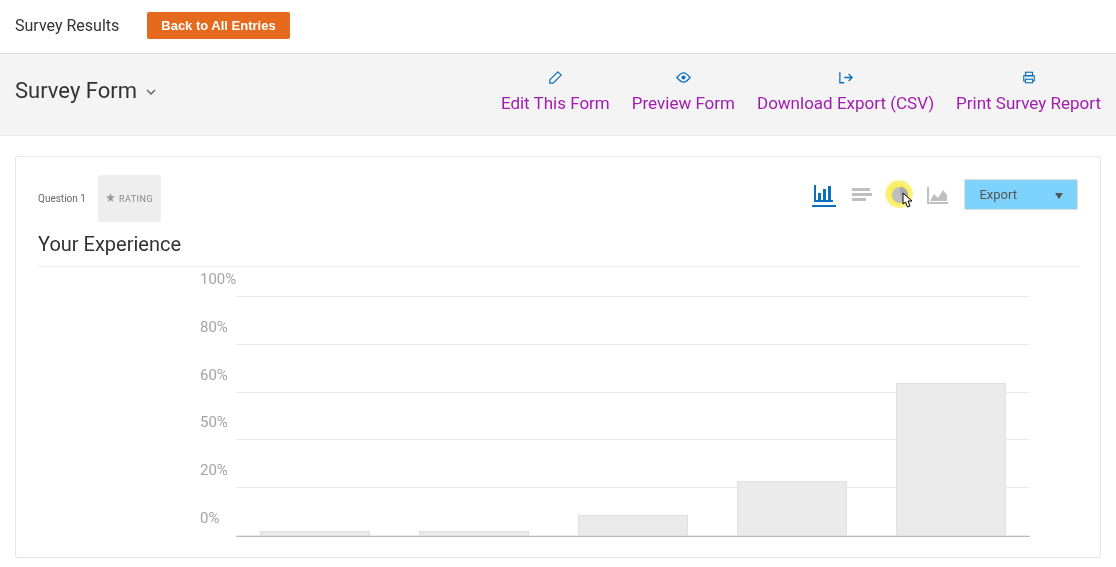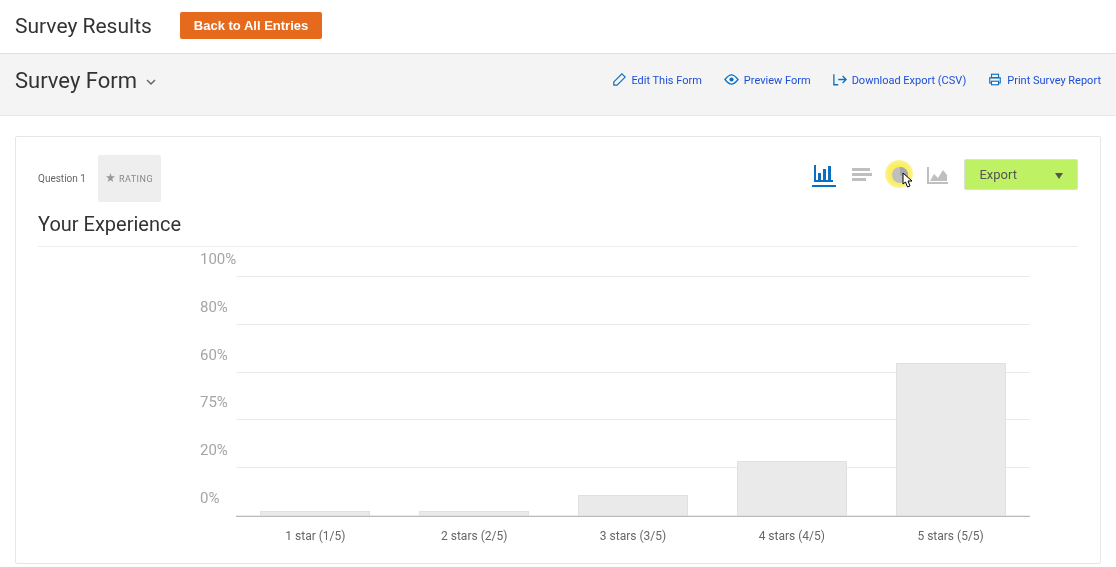--- a/index.html
+++ b/index.html
@@ -1,38 +1,38 @@
 <!DOCTYPE html>
 <html><head>
 <meta charset="utf-8">
 <style>
   * { box-sizing: border-box; margin: 0; padding: 0; }
   body { font-family: -apple-system, BlinkMacSystemFont, "Segoe UI", Roboto, Arial, sans-serif; color: #333; background: #fff; width: 1116px; }
   .top-bar { display: flex; align-items: center; padding: 12px 15px 14px; border-bottom: 1px solid #e0e0e0; }
-  .page-title { font-size: 21px; font-weight: 400; color: #333; margin-right: 28px; text-align: center; }
+  .page-title { font-size: 16px; font-weight: 400; color: #333; margin-right: 28px; text-align: center; }
   .btn-orange { background: #e56a1d; color: #fff; border: none; padding: 6px 14px; font-size: 13px; font-weight: 600; cursor: pointer; border-radius: 2px; }
   .filter-section { background: #f4f4f4; padding: 14px 15px 22px; border-bottom: 1px solid #e8e8e8; }
   .filter-label { font-size: 10px; letter-spacing: 0.6px; color: #888; text-transform: uppercase; margin-bottom: 6px; }
   .filter-row { display: flex; align-items: center; justify-content: space-between; }
   .form-select { font-size: 22px; color: #333; display: flex; align-items: flex-end; cursor: pointer; }
   .form-select .chev { margin-left: 8px; }
   .action-links { display: flex; gap: 22px; }
-  .action-link { color: #1d4ed8; font-size: 11px; text-decoration: none; display: flex; align-items: center; gap: 5px; cursor: pointer; }
+  .action-link { color: #a21caf; font-size: 17px; text-decoration: none; display: flex; align-items: center; gap: 5px; cursor: pointer; flex-direction: column; }
   .action-link svg { flex-shrink: 0; }
   .question-card { margin: 20px 15px 0; border: 1px solid #e6e6e6; border-radius: 2px; background: #fff; position: relative; }
   .q-header { padding: 18px 22px 10px; display: flex; align-items: flex-start; justify-content: space-between; }
   .q-meta-row { display: flex; align-items: center; gap: 12px; margin-bottom: 10px; }
   .q-number { font-size: 10px; color: #666; }
   .q-badge { background: #eee; color: #888; font-size: 9px; letter-spacing: 0.5px; padding: 18px 8px; border-radius: 2px; display: inline-flex; align-items: center; gap: 4px; }
   .q-title { font-size: 20px; color: #333; font-weight: 400; }
   .q-tools { display: flex; align-items: center; gap: 14px; margin-top: 4px; }
   .chart-type-btn { width: 24px; height: 24px; display: flex; align-items: center; justify-content: center; cursor: pointer; position: relative; }
   .chart-type-btn.active { border-bottom: 2px solid #0d6fbf; padding-bottom: 2px; }
   .hover-highlight { position: absolute; width: 28px; height: 28px; border-radius: 50%; background: radial-gradient(circle, #f8e71c 0%, rgba(248,231,28,0.6) 60%, rgba(248,231,28,0) 100%); top: -3px; left: -3px; z-index: 0; }
-  .export-dd { border: 1px solid #ddd; padding: 7px 14px; font-size: 13px; color: #555; display: flex; align-items: center; gap: 38px; cursor: pointer; border-radius: 2px; background: #bef264; }
+  .export-dd { border: 1px solid #ddd; padding: 7px 14px; font-size: 13px; color: #555; display: flex; align-items: center; gap: 38px; cursor: pointer; border-radius: 2px; background: #7dd3fc; }
   .divider { border-top: 1px solid #eee; margin: 0 22px; }
   .chart-area { padding: 30px 60px 20px 100px; position: relative; }
   .y-tick-label { position: absolute; right: 8px; font-size: 15px; color: #a5a5a5; white-space: nowrap; transform: translateY(-50%); }
   .gridline { position: absolute; left: 0; right: 0; height: 1px; background: #eaeaea; }
   .plot { position: relative; height: 240px; margin-left: 120px; margin-right: 10px; border-bottom: 1px solid #bbb; }
   .bars { position: absolute; left: 0; right: 0; bottom: 0; top: 0; display: flex; align-items: flex-end; justify-content: space-around; }
   .bar-wrap { flex: 1; display: flex; flex-direction: column; align-items: center; justify-content: flex-end; height: 100%; }
   .bar { width: 72%; max-width: 110px; background: #eaeaea; border: 1px solid #e0e0e0; }
   .x-labels { display: flex; justify-content: space-around; margin-left: 120px; margin-right: 10px; margin-top: 12px; }
   .x-label { flex: 1; text-align: center; font-size: 12px; color: #666; }
@@ -159,21 +159,21 @@
   <div class="divider"></div>
 
   <div class="chart-area">
     <div class="plot" id="plot">
 
     <div class="gridline" style="bottom: 0%;"></div>
         <div class="y-tick-label" style="bottom: 0%; left: -36px; right: auto;">0%</div>
         <div class="gridline" style="bottom: 20%;"></div>
         <div class="y-tick-label" style="bottom: 20%; left: -36px; right: auto;">20%</div>
         <div class="gridline" style="bottom: 40%;"></div>
-        <div class="y-tick-label" style="bottom: 40%; left: -36px; right: auto;">75%</div>
+        <div class="y-tick-label" style="bottom: 40%; left: -36px; right: auto;">50%</div>
         <div class="gridline" style="bottom: 60%;"></div>
         <div class="y-tick-label" style="bottom: 60%; left: -36px; right: auto;">60%</div>
         <div class="gridline" style="bottom: 80%;"></div>
         <div class="y-tick-label" style="bottom: 80%; left: -36px; right: auto;">80%</div>
         <div class="gridline" style="bottom: 100%;"></div>
         <div class="y-tick-label" style="bottom: 100%; left: -36px; right: auto;">100%</div>
         <div class="bars">
           <div class="bar-wrap">
             <div class="bar" style="height: 2%;"></div>
           </div>
@@ -184,21 +184,14 @@
             <div class="bar" style="height: 9%;"></div>
           </div>
           <div class="bar-wrap">
             <div class="bar" style="height: 23%;"></div>
           </div>
           <div class="bar-wrap">
             <div class="bar" style="height: 64%;"></div>
           </div>
         </div>
       </div>
-    <div class="x-labels" id="xlabels">
-        <div class="x-label">1 star (1/5)</div>
-        <div class="x-label">2 stars (2/5)</div>
-        <div class="x-label">3 stars (3/5)</div>
-        <div class="x-label">4 stars (4/5)</div>
-        <div class="x-label">5 stars (5/5)</div>
-      </div>
   </div>
 </div>
 
 </body></html>

